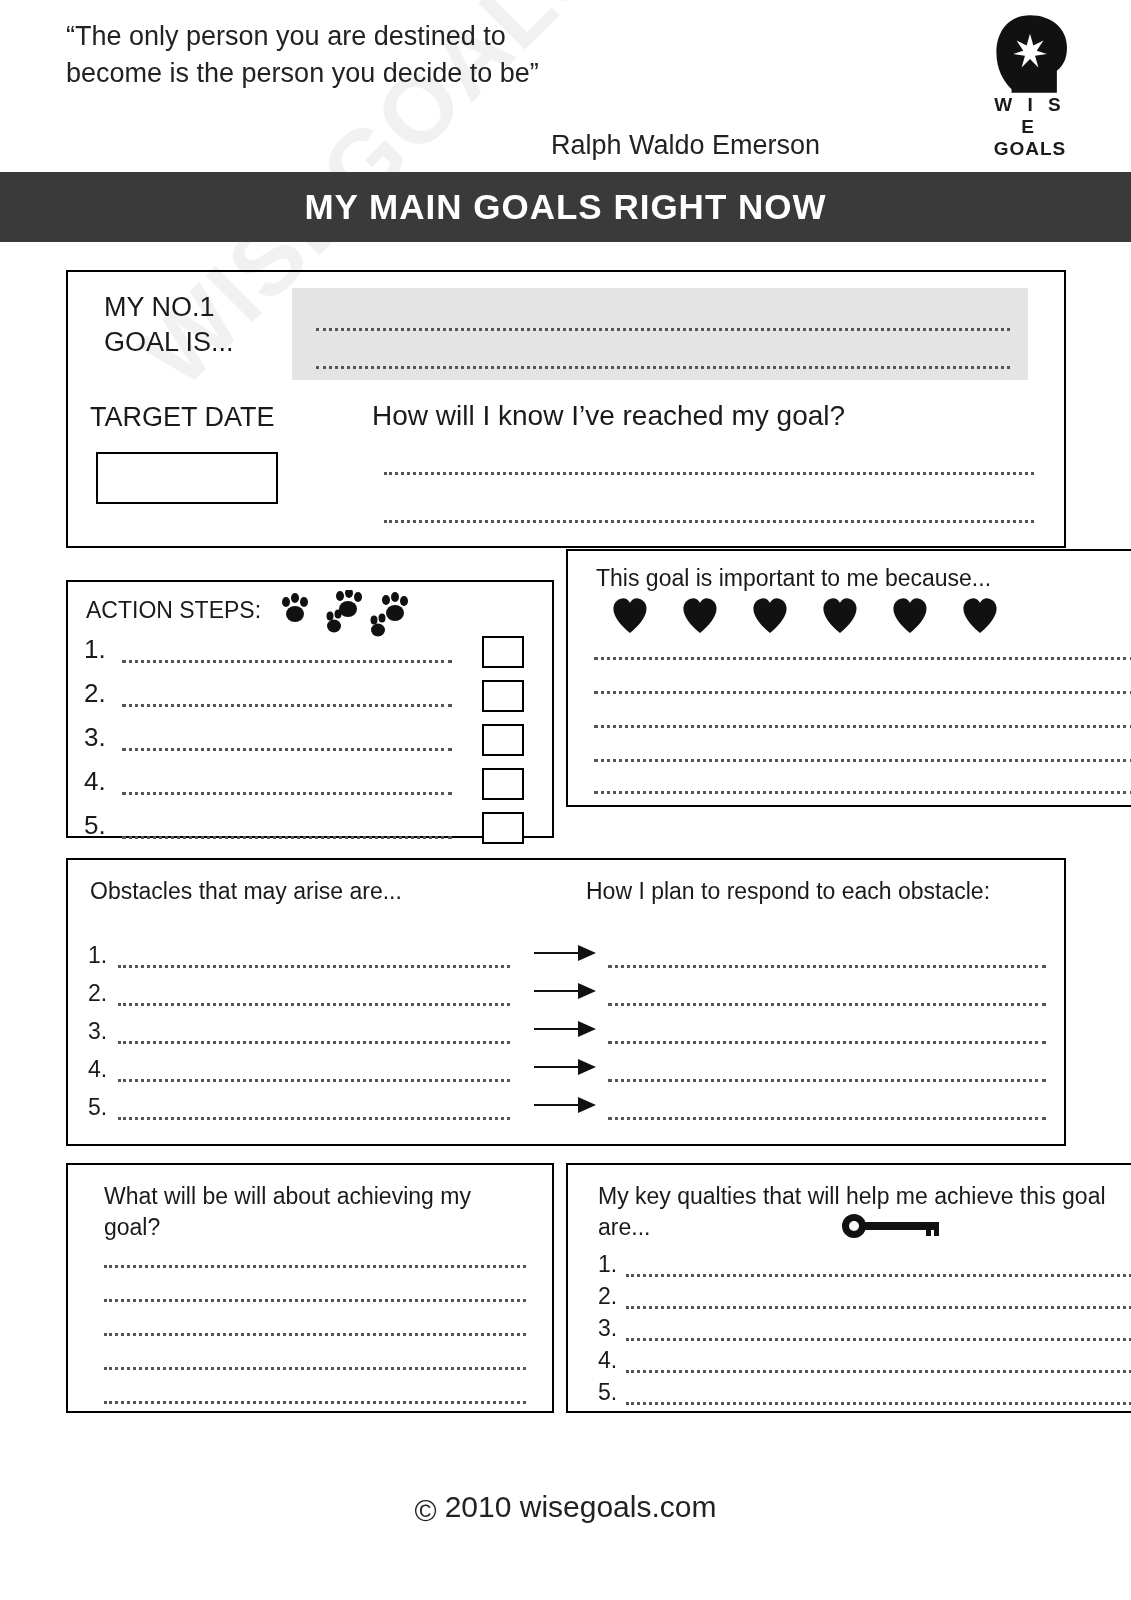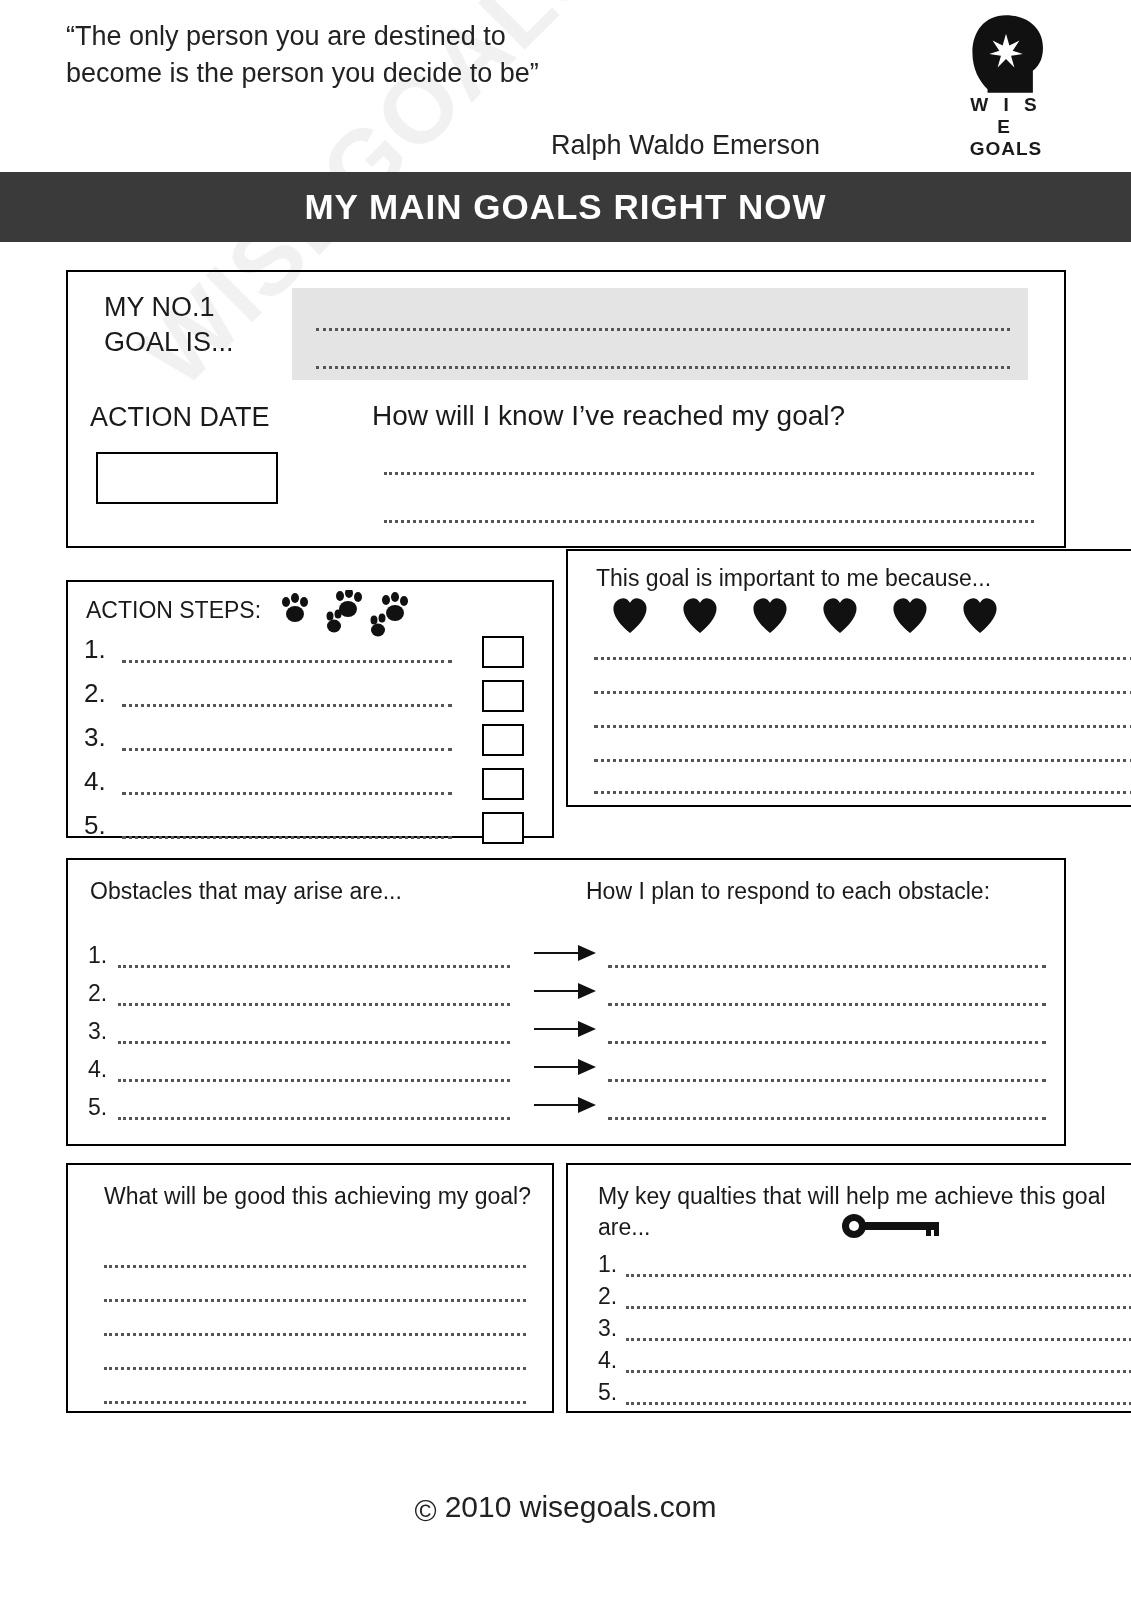--- a/index.html
+++ b/index.html
@@ -58,21 +58,21 @@
     margin-top: 38px;
     font-size: 27px;
     text-align: left;
     padding-left: 485px;
     color: #222;
   }
 
   
   .logo {
     position: absolute;
-    right: 76px;
+    right: 52px;
     top: 12px;
     width: 98px;
     text-align: center;
   }
   .logo-mark {
     width: 84px;
     height: 84px;
     margin: 0 auto;
     display: block;
   }
@@ -291,21 +291,21 @@
     <div class="goal-label">
       <div>MY NO.1</div>
       <div>GOAL IS...</div>
     </div>
 
     <div class="goal-input">
       <div class="dots d1"></div>
       <div class="dots d2"></div>
     </div>
 
-    <div class="target-date-label">ACTION DATE</div>
+    <div class="target-date-label">TARGET DATE</div>
     <div class="target-date-field"></div>
 
     <div class="know-q">How will I know I’ve reached my goal?</div>
     <div class="dots ln1"></div>
     <div class="dots ln2"></div>
   </div>
 
   <div class="box" id="action-box">
     <div class="section-head">ACTION STEPS:</div>
 
@@ -420,21 +420,21 @@
       <span class="obs-num">5.</span>
       <span class="obs-line-l"></span>
       <svg class="obs-arrow" viewBox="0 0 62 26">
           <path d="M0 12 H44 V5 L62 13 L44 21 V14 H0 Z" fill="#111"></path>
         </svg>
       <span class="obs-line-r"></span>
     </div>
   </div>
 
   <div class="box" id="good-box">
-    <div class="head">What will be good this achieving my goal?</div>
+    <div class="head">What will be will about achieving my goal?</div>
     <div class="good-line" style="top:100px"></div>
     <div class="good-line" style="top:134px"></div>
     <div class="good-line" style="top:168px"></div>
     <div class="good-line" style="top:202px"></div>
     <div class="good-line" style="top:236px"></div>
   </div>
 
   <div class="box" id="quality-box">
     <div class="head">My key qualties that will help me achieve this goal are...</div>
     <svg class="key-icon" viewBox="0 0 106 26">

